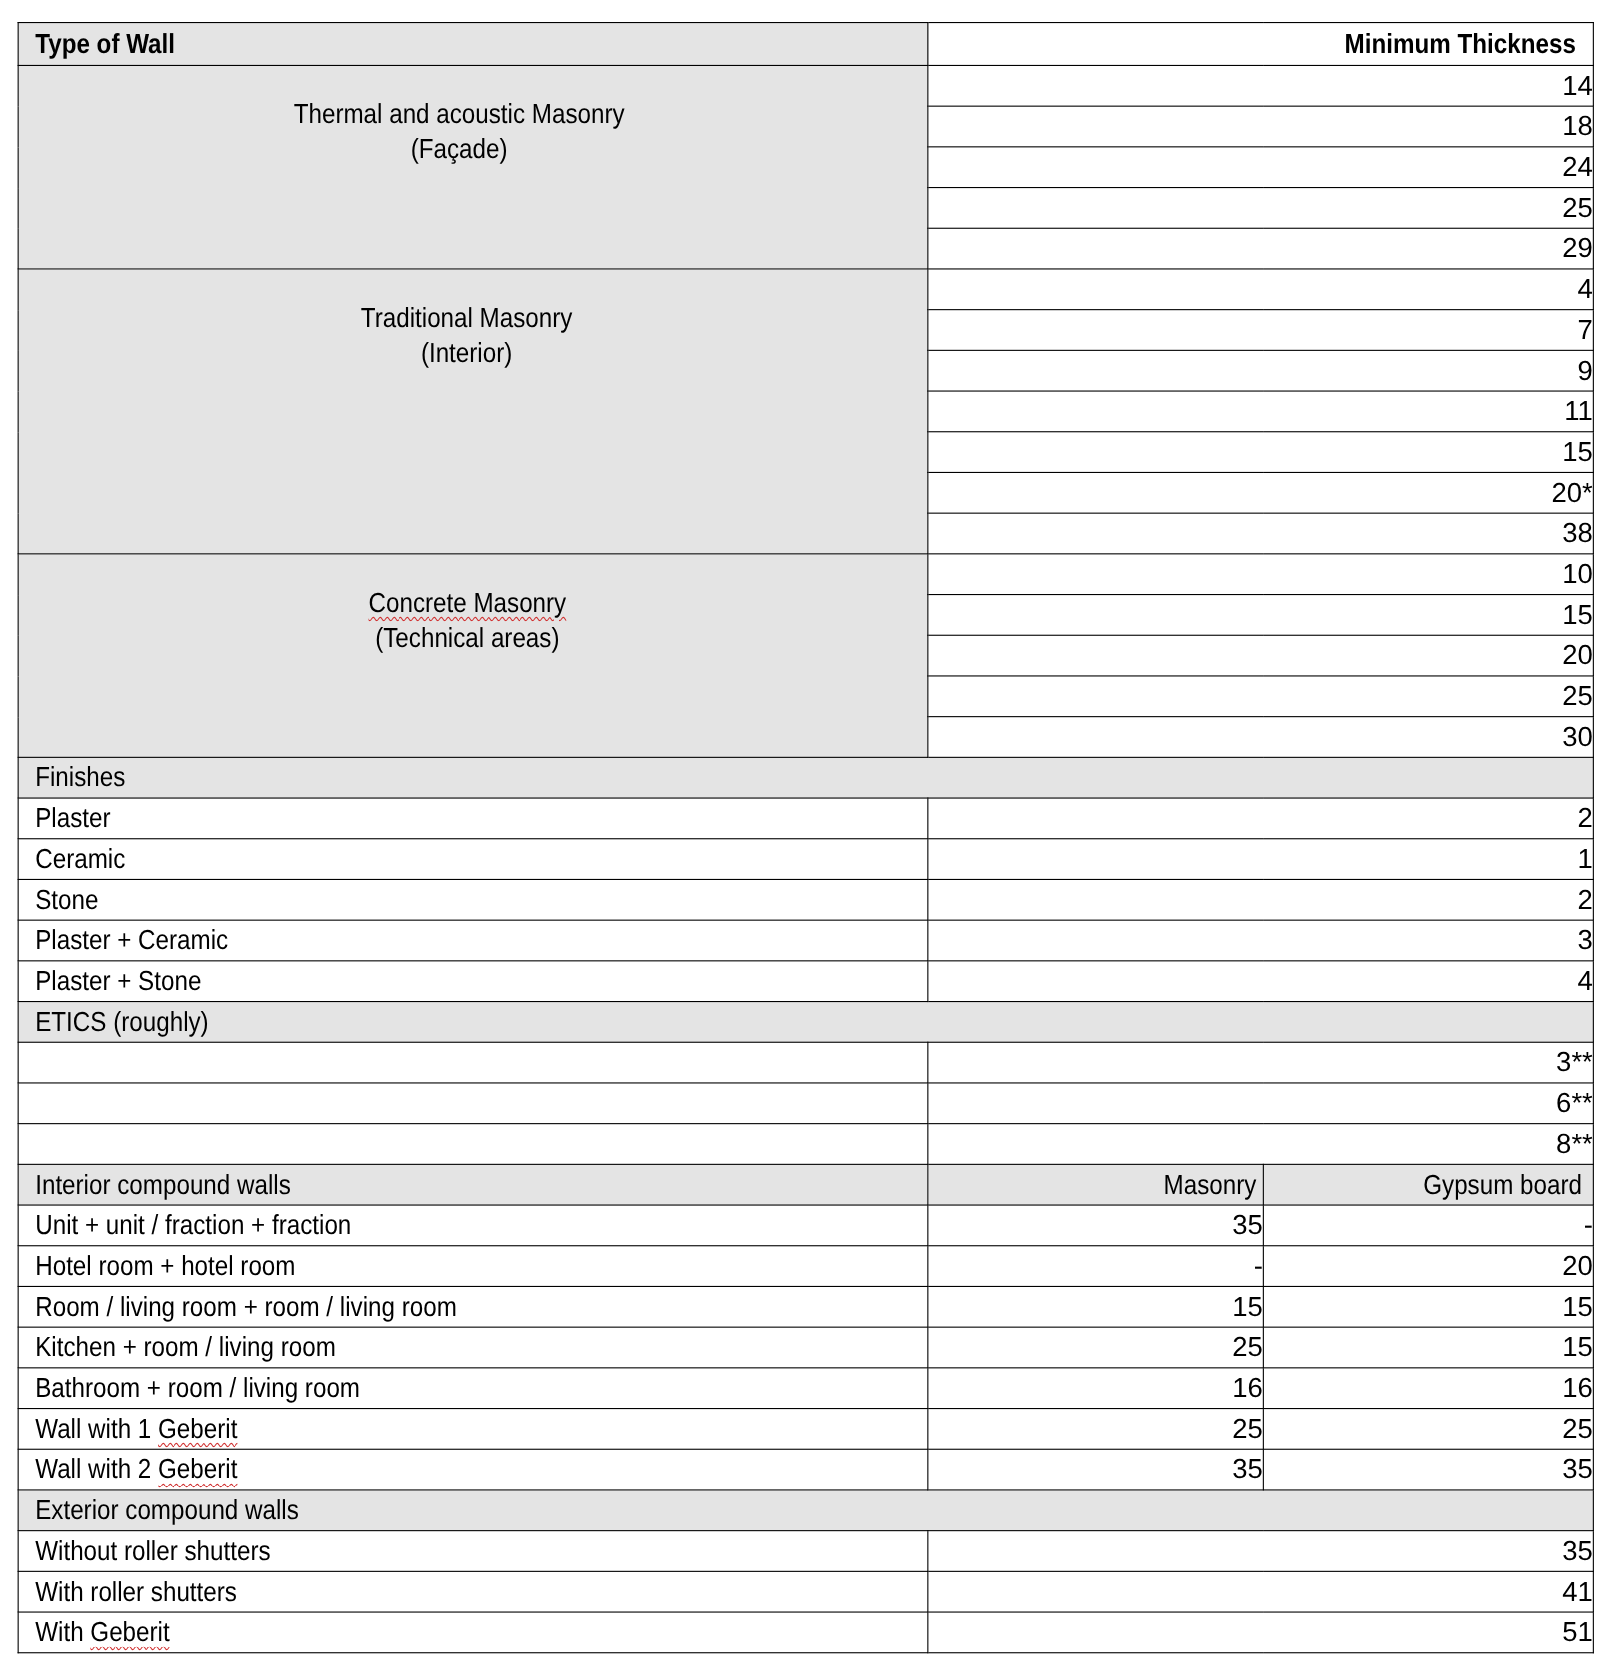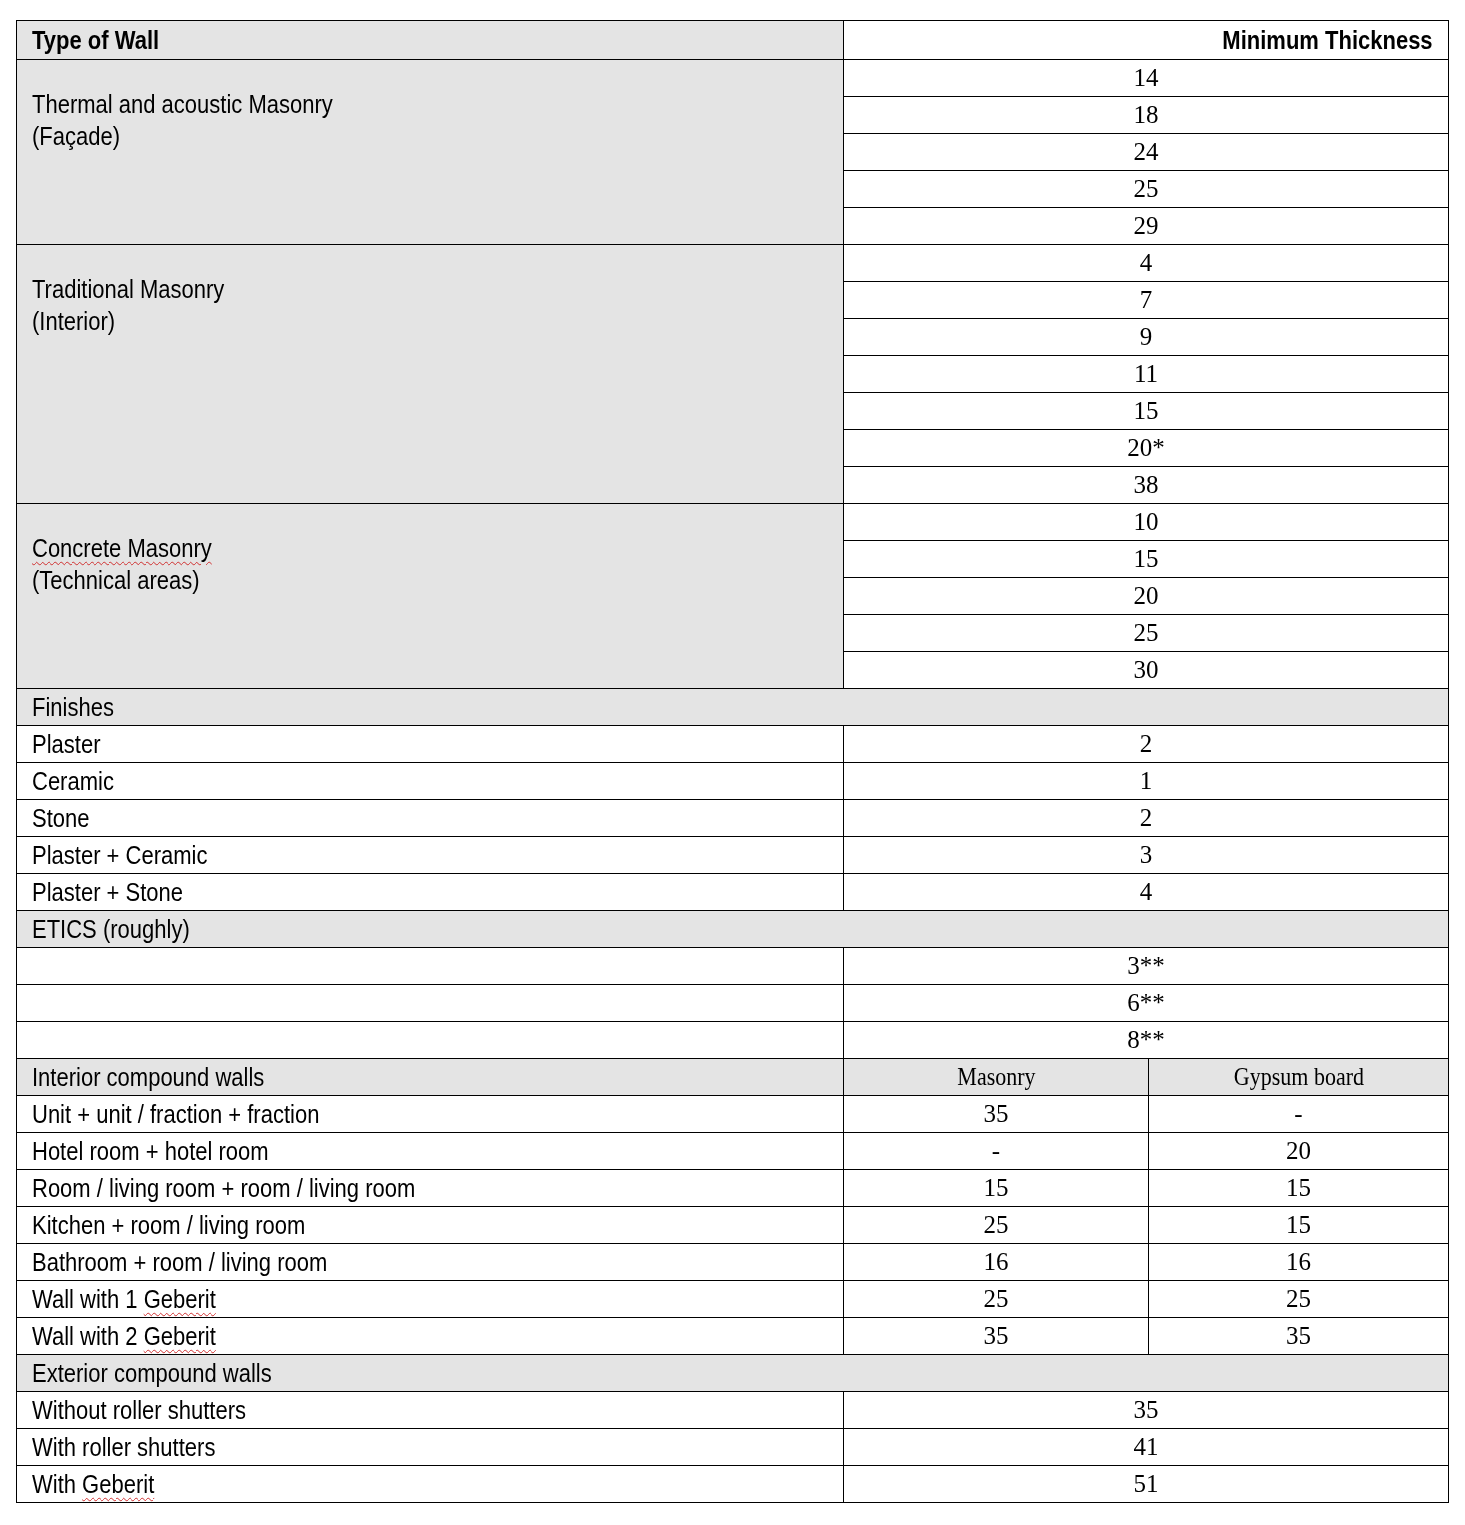--- a/index.html
+++ b/index.html
@@ -1,21 +1,21 @@
 <!DOCTYPE html>
 <html><head>
 <meta charset="utf-8">
 <style>
   html,body{margin:0;padding:0;background:#fff;}
   body{width:1465px;height:1525px;position:relative;font-family:"Liberation Sans",sans-serif;color:#000;}
   table{position:absolute;left:16px;top:20px;width:1432px;border-collapse:collapse;table-layout:fixed;font-size:25px;padding-left:36px;}
   td{border:1.5px solid #000;height:36px;padding:0 0 0 15px;vertical-align:middle;line-height:28px;overflow:hidden;white-space:nowrap;}
-  td.c{text-align:center;padding:0;font-family:Liberation Serif, serif;}
+  td.c{text-align:right;padding:0;}
   td.g{background:#e4e4e4;}
-  td.group{vertical-align:top;padding-top:28px;line-height:32px;}
+  td.group{vertical-align:top;padding-top:28px;line-height:32px;text-align:center;}
   th{border:1.5px solid #000;height:36px;font-weight:bold;font-size:25px;}
   .hdr-l{background:#e4e4e4;text-align:left;padding-left:15px;}
   .hdr-r{text-align:right;}
   .sq{text-decoration:underline wavy #d03030;text-decoration-thickness:1px;text-underline-offset:4px;}
   .cond{display:inline-block;transform:scaleX(0.88);transform-origin:left center;}
   td.c .cond, th.hdr-r .cond{transform-origin:center center;}
 </style>
 </head>
 <body>
 

